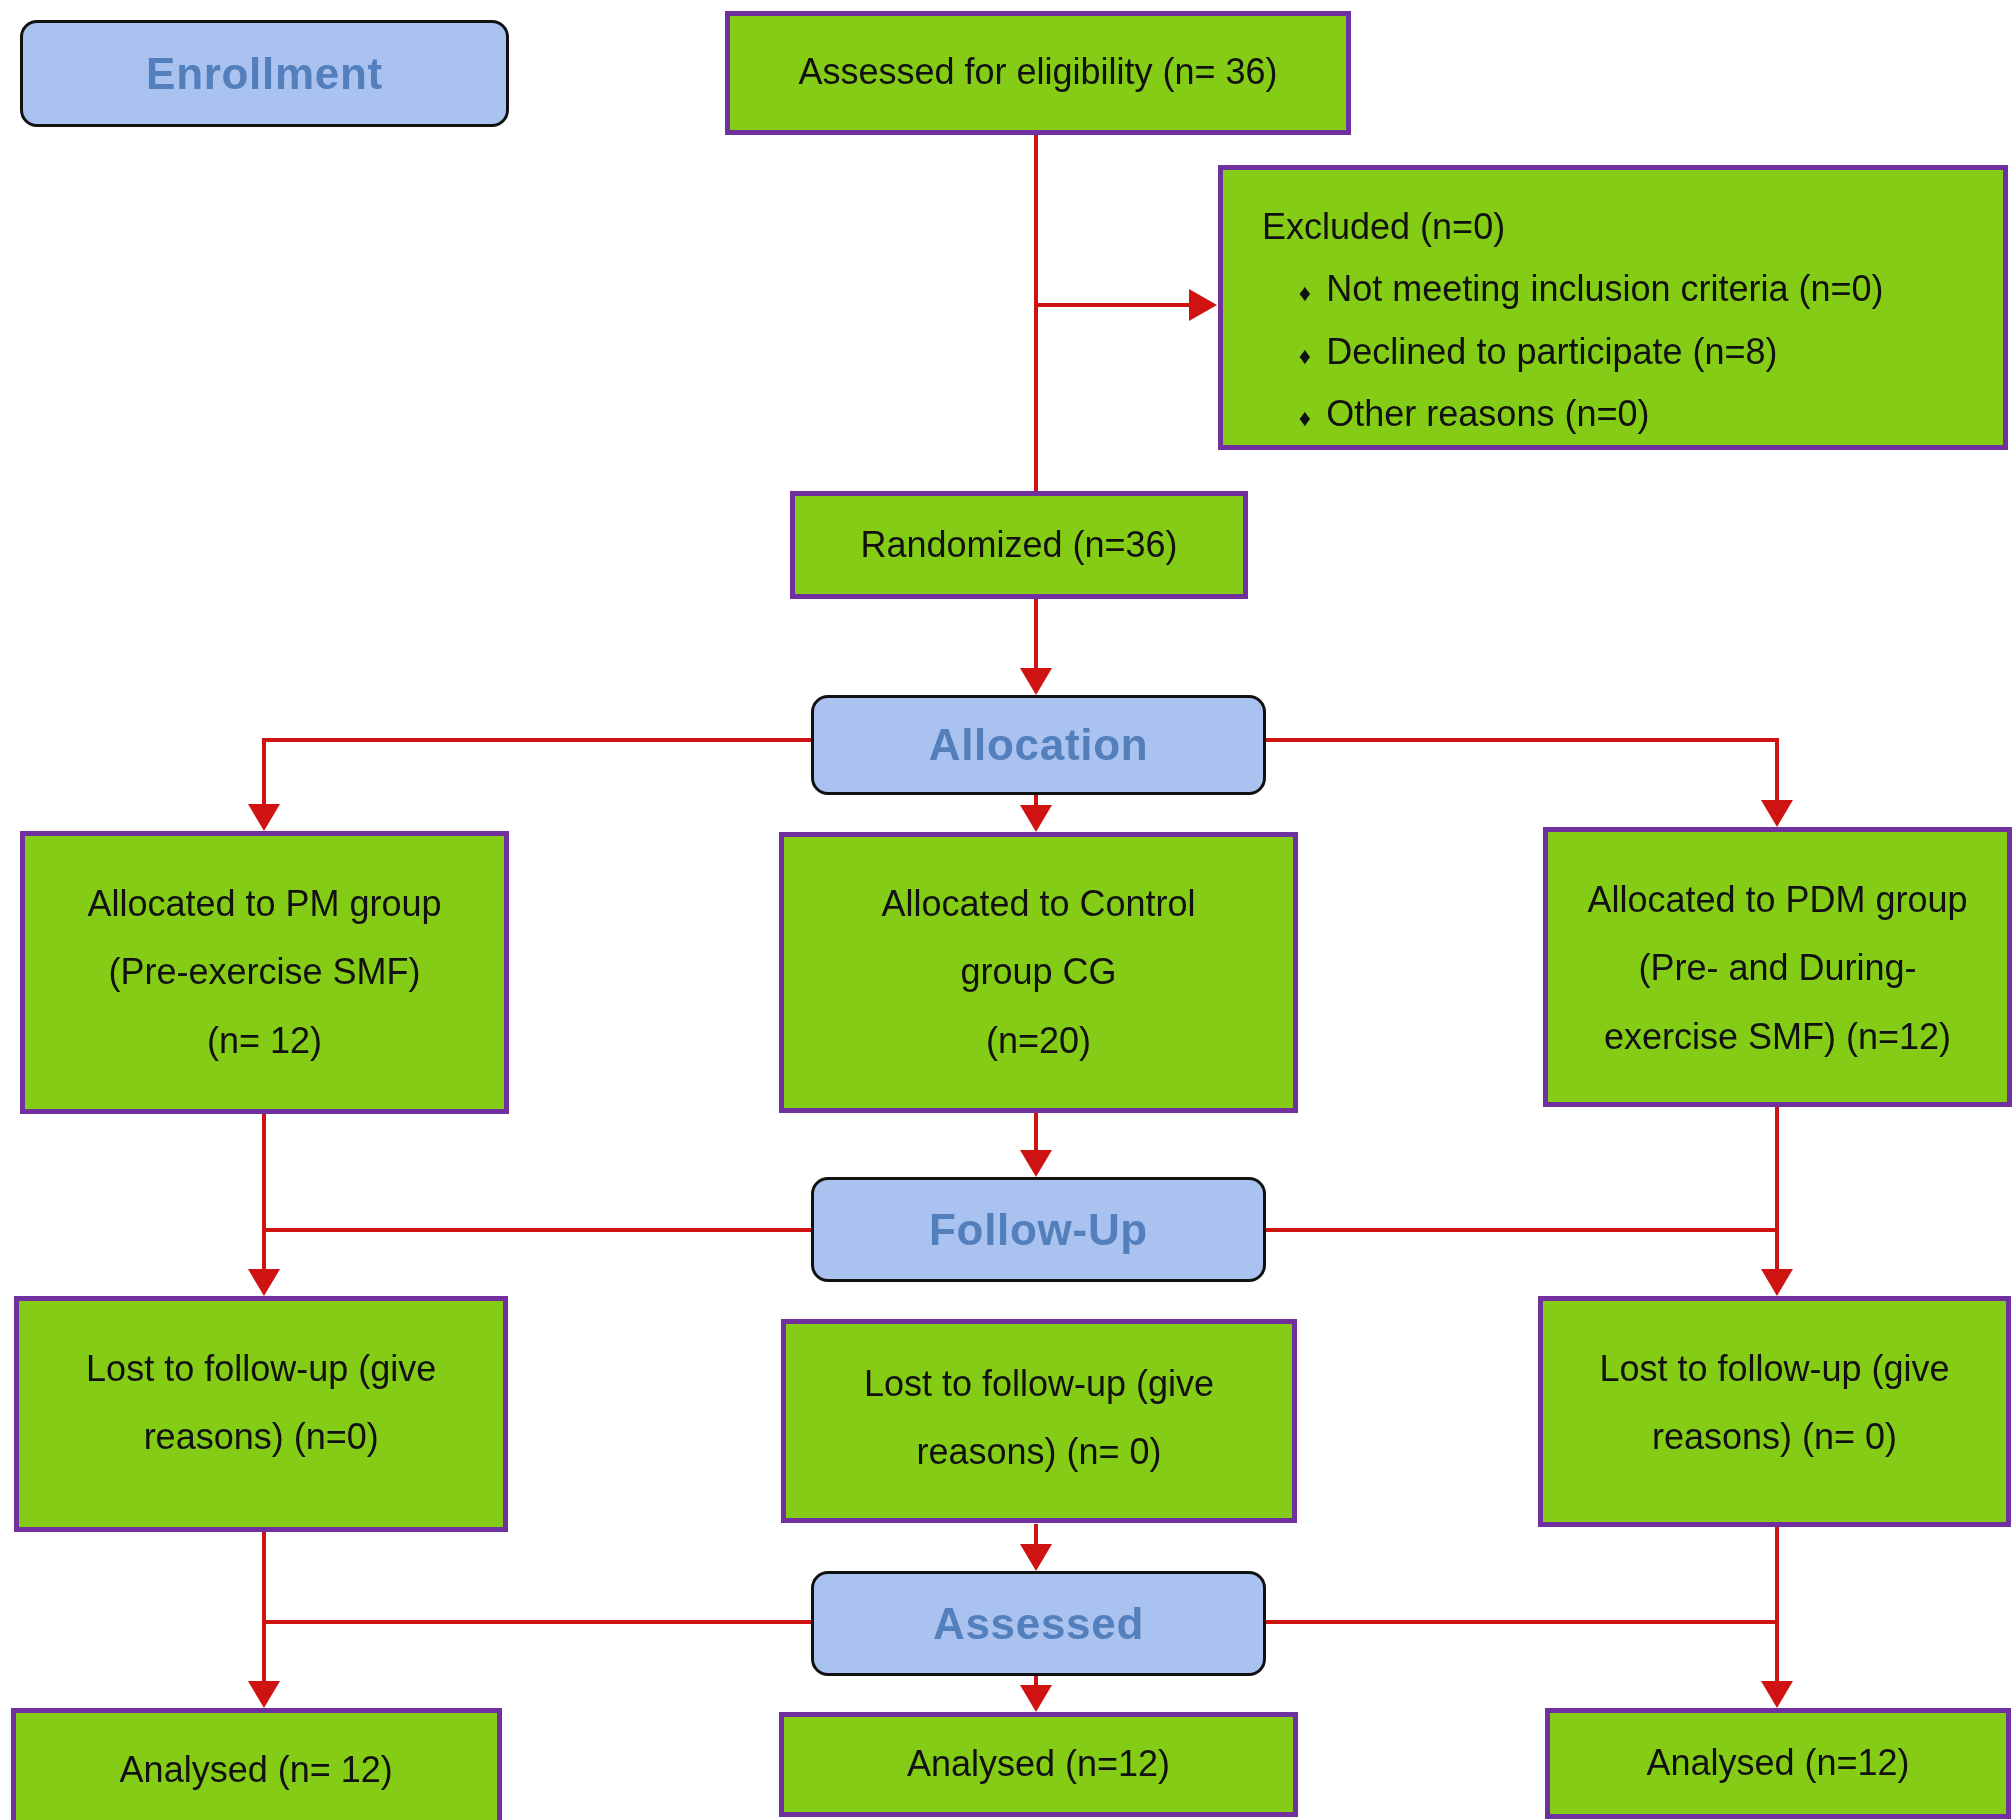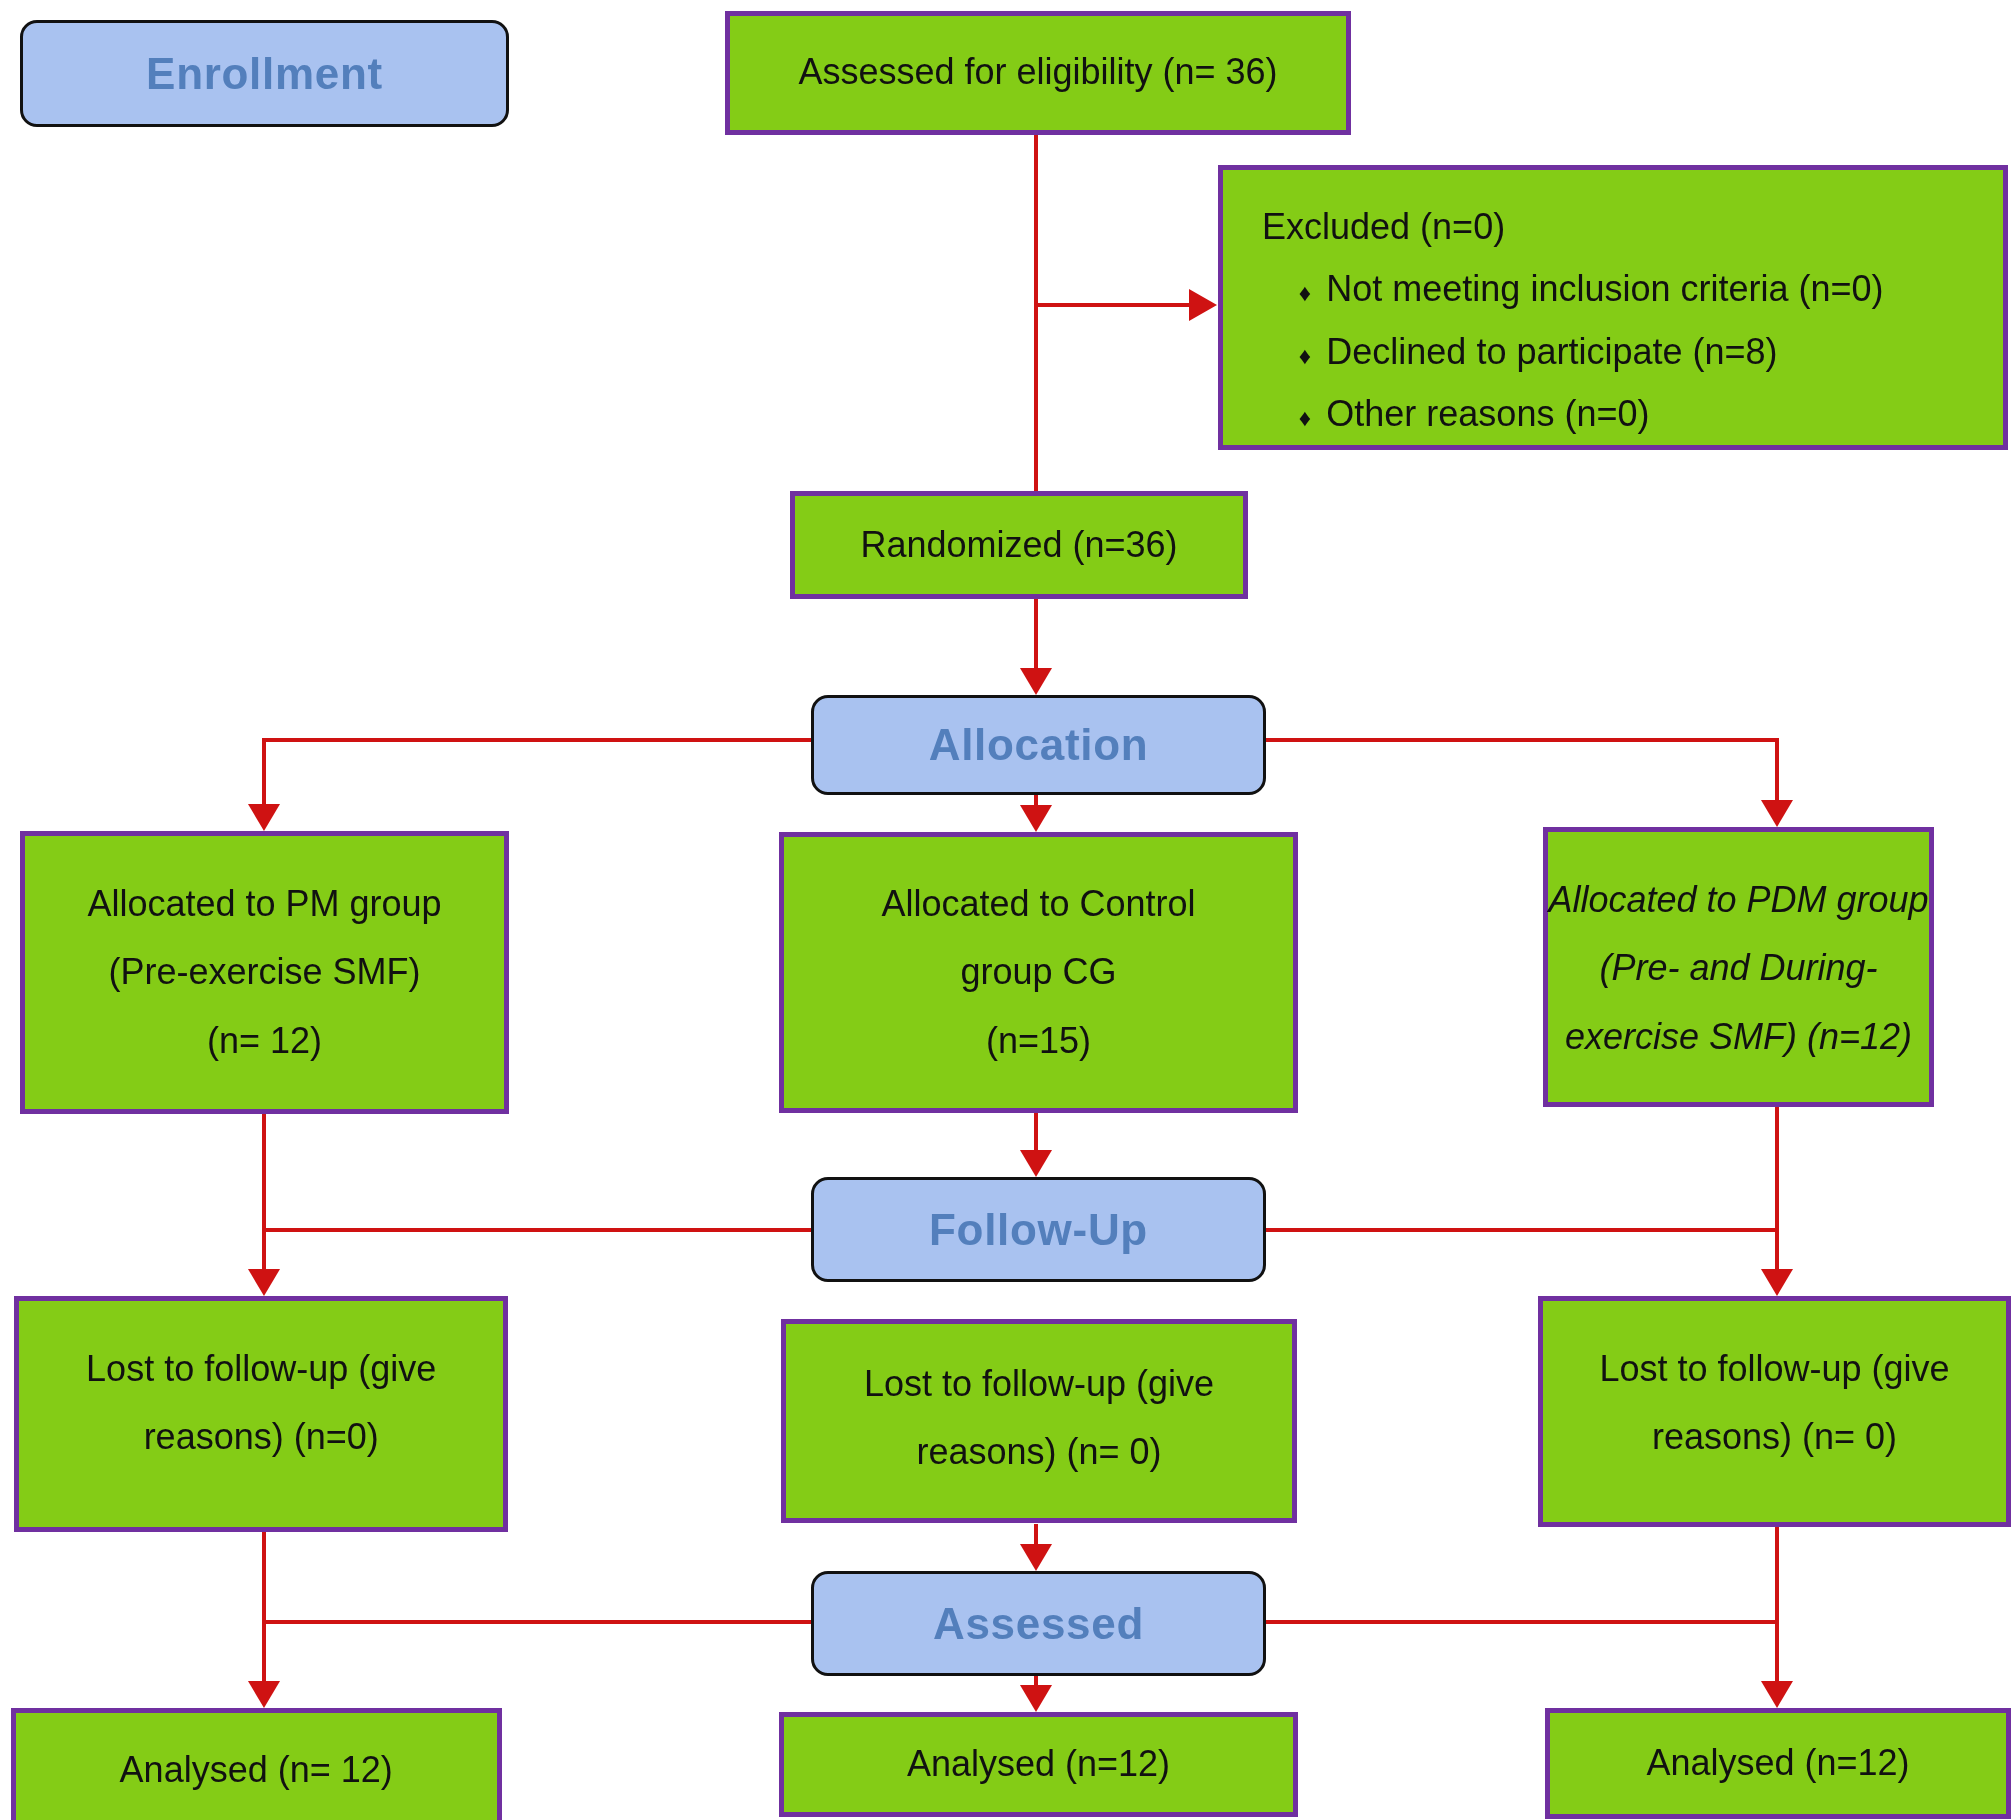--- a/index.html
+++ b/index.html
@@ -148,23 +148,23 @@
 </div>
 
 <div class="pbox" style="left:20px;top:831px;width:489px;height:283px;">
   <div class="txt">Allocated to PM group
 (Pre-exercise SMF)
 (n= 12)</div>
 </div>
 <div class="pbox" style="left:779px;top:832px;width:519px;height:281px;">
   <div class="txt">Allocated to Control
 group CG
-(n=15)</div>
+(n=20)</div>
 </div>
-<div class="pbox top-align" style="left:1543px;top:827px;width:391px;height:280px;font-style:italic;">
+<div class="pbox top-align" style="left:1543px;top:827px;width:469px;height:280px;">
   <div class="txt">Allocated to PDM group
 (Pre- and During-
 exercise SMF) (n=12)</div>
 </div>
 
 <div class="pbox top-align" style="left:14.2px;top:1296px;width:494px;height:236px;">
   <div class="txt">Lost to follow-up (give
 reasons) (n=0)</div>
 </div>
 <div class="pbox top-align" style="left:781px;top:1319px;width:516px;height:204px;padding-top:25.6px;">

